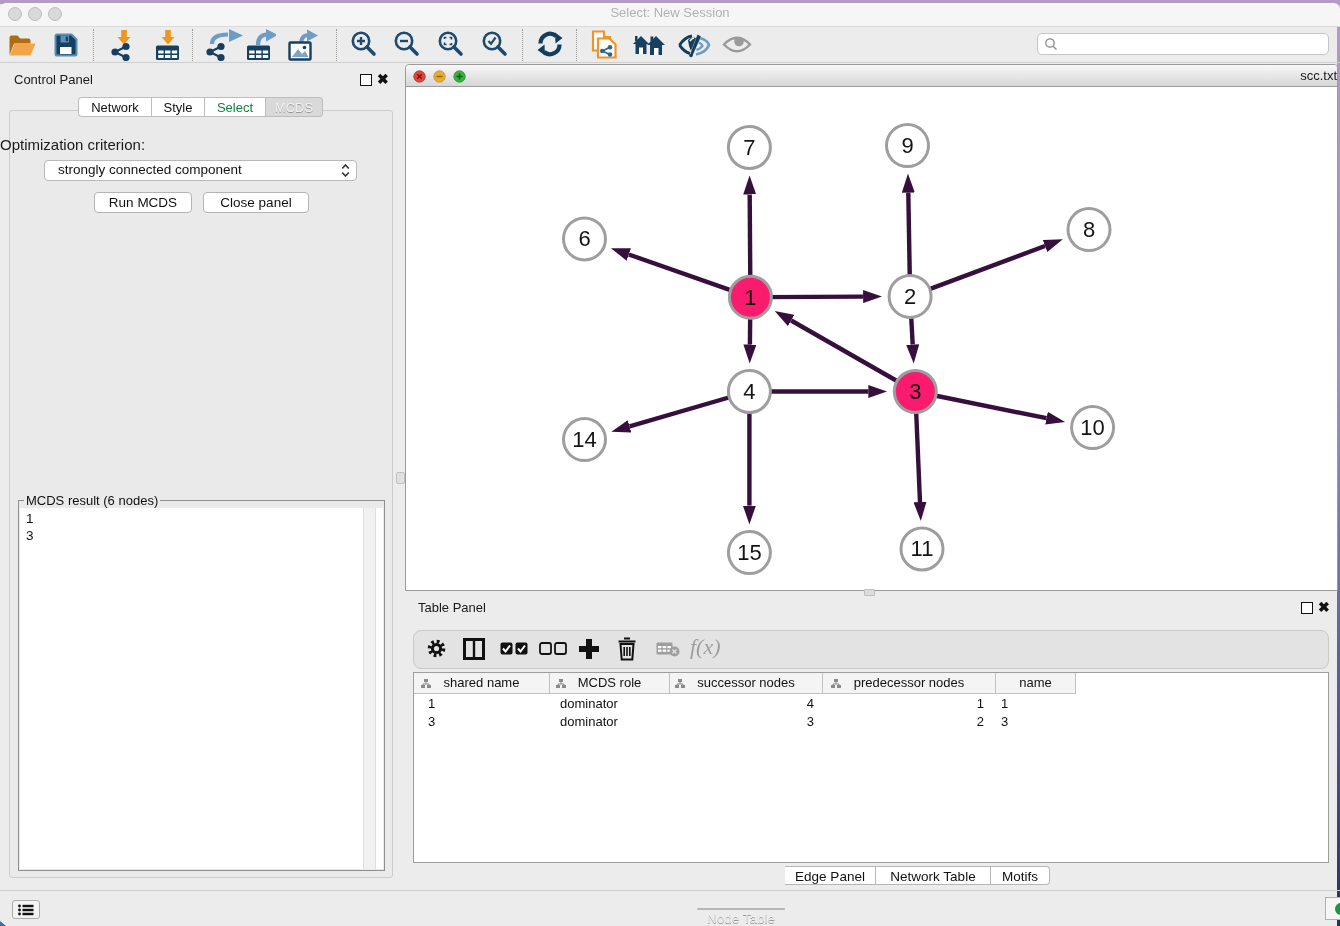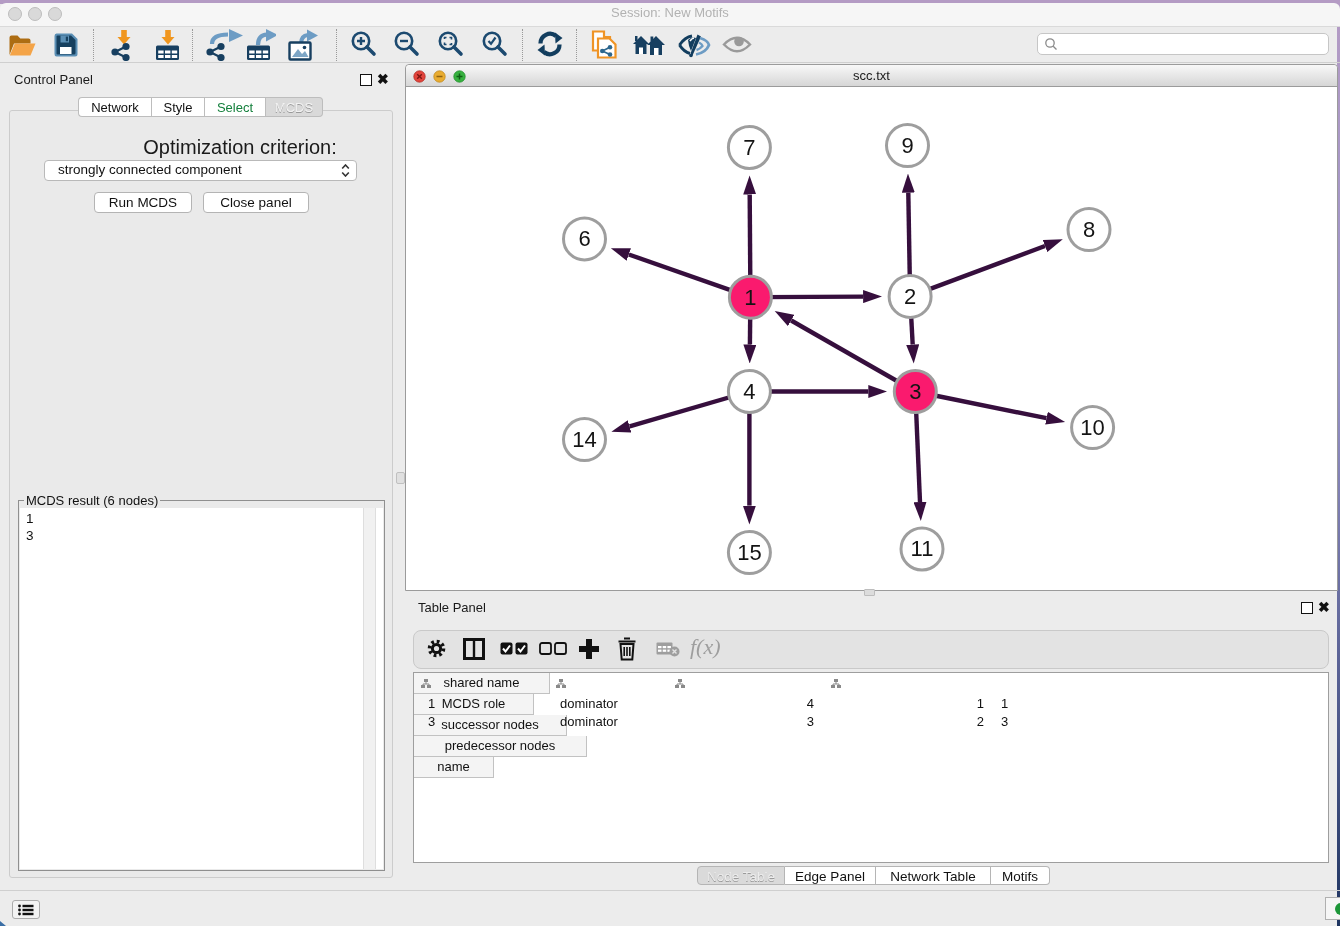--- a/index.html
+++ b/index.html
@@ -12,21 +12,21 @@
 </head>
 <body>
 
 <div class="abs" style="left:0;top:0;width:1340px;height:4px;background:#b49bc4;"></div>
 <div class="abs" style="right:0;top:0;width:3px;height:926px;background:linear-gradient(#b49bc4,#9a94c9 40%,#4a5688 80%,#1e3460);"></div>
 
 <div class="abs" style="left:0;top:3px;width:1340px;height:23px;background:#f6f6f6;border-radius:6px 6px 0 0;border-bottom:1px solid #dadada;"></div>
 <div class="abs" style="left:8px;top:7px;width:12px;height:12px;border-radius:50%;background:#d9d9d9;border:1px solid #bdbdbd;"></div>
 <div class="abs" style="left:28px;top:7px;width:12px;height:12px;border-radius:50%;background:#d9d9d9;border:1px solid #bdbdbd;"></div>
 <div class="abs" style="left:48px;top:7px;width:12px;height:12px;border-radius:50%;background:#d9d9d9;border:1px solid #bdbdbd;"></div>
-<div class="abs" style="left:0;top:5px;width:1340px;height:18px;text-align:center;font-size:13px;color:#b2b2b2;">Session: New Motifs</div>
+<div class="abs" style="left:0;top:5px;width:1340px;height:18px;text-align:center;font-size:13px;color:#b2b2b2;">Select: New Session</div>
 
 <div class="abs" id="toolbar" style="left:0;top:27px;width:1340px;height:36px;">
 
   <div style="position:absolute;left:93px;top:2px;height:32px;border-left:1px dotted #999;"></div>
   <div style="position:absolute;left:192px;top:2px;height:32px;border-left:1px dotted #999;"></div>
   <div style="position:absolute;left:336px;top:2px;height:32px;border-left:1px dotted #999;"></div>
   <div style="position:absolute;left:522px;top:2px;height:32px;border-left:1px dotted #999;"></div>
   <div style="position:absolute;left:576px;top:2px;height:32px;border-left:1px dotted #999;"></div>
 
   <svg style="position:absolute;left:8px;top:7px;" width="28" height="23" viewBox="0 0 28 23">
@@ -171,21 +171,21 @@
 
 <div class="abs" style="left:9px;top:110px;width:382px;height:766px;background:#eaeaea;border:1px solid #cccccc;border-radius:3px;"></div>
 
 <div class="abs" style="left:78px;top:97px;height:20px;display:flex;font-size:13px;">
   <div style="width:72px;background:#fff;border:1px solid #bdbdbd;border-right:none;border-radius:4px 0 0 4px;text-align:center;line-height:20px;color:#111;">Network</div>
   <div style="width:52px;background:#fff;border:1px solid #bdbdbd;border-right:none;text-align:center;line-height:20px;color:#111;">Style</div>
   <div style="width:60px;background:#fff;border:1px solid #bdbdbd;text-align:center;line-height:20px;color:#15803d;">Select</div>
   <div style="width:56px;background:#d9d9d9;border:1px solid #bdbdbd;border-left:none;border-radius:0 4px 4px 0;text-align:center;line-height:20px;color:#f3f3f3;text-shadow:0 1px 0 #9a9a9a;">MCDS</div>
 </div>
 
-<div class="abs" style="left:0;top:136px;width:400px;text-align:center;font-size:20px;color:#1a1a1a;margin-left:40px;">Optimization criterion:</div>
+<div class="abs" style="left:0;top:136px;width:400px;font-size:15px;color:#1a1a1a;">Optimization criterion:</div>
 
 <div class="abs" style="left:44px;top:160px;width:311px;height:19px;background:#fff;border:1px solid #b9b9b9;border-radius:4px;">
   <div style="position:absolute;left:13px;top:1px;font-size:13.5px;color:#111;">strongly connected component</div>
   <svg style="position:absolute;right:6px;top:3px;" width="9" height="13" viewBox="0 0 9 13">
       <path d="M1.2 4.5 L4.5 1 L7.8 4.5" fill="none" stroke="#333" stroke-width="1.6"></path>
       <path d="M1.2 8.5 L4.5 12 L7.8 8.5" fill="none" stroke="#333" stroke-width="1.6"></path>
     </svg>
 </div>
 
 <div class="abs" style="left:94px;top:192px;width:96px;height:19px;background:#fff;border:1px solid #b4b4b4;border-radius:4px;text-align:center;line-height:19px;font-size:13.5px;color:#111;">Run MCDS</div>
@@ -195,21 +195,21 @@
   <div style="position:absolute;left:5px;top:-8px;background:#eaeaea;padding:0 2px;font-size:13px;color:#111;">MCDS result (6 nodes)</div>
   <div style="position:absolute;left:1px;top:7px;right:1px;bottom:1px;background:#fff;"></div>
   <div style="position:absolute;right:8px;top:7px;width:11px;bottom:1px;background:#f1f1f1;border-left:1px solid #dedede;border-right:1px solid #dedede;"></div>
   <div style="position:absolute;left:7px;top:10px;font-size:13.5px;color:#111;line-height:16.5px;">1<br>3</div>
 </div>
 
 <div class="abs" style="left:396px;top:472px;width:7px;height:10px;background:#e0e0e0;border:1px solid #c0c0c0;border-radius:2px;"></div>
 
 <div class="abs" style="left:405px;top:64px;width:931px;height:525px;border:1px solid #9b9b9b;border-radius:4px 4px 0 0;background:#fff;">
   <div style="position:absolute;left:0;top:0;width:100%;height:21px;background:linear-gradient(#f8f8f8,#d6d6d6);border-bottom:1px solid #9b9b9b;border-radius:4px 4px 0 0;"></div>
-  <div style="position:absolute;left:0;top:3px;width:100%;text-align:center;font-size:13px;color:#1a1a1a;">scc.txt</div>
+  <div style="position:absolute;left:0;top:3px;width:100%;text-align:right;font-size:13px;color:#1a1a1a;">scc.txt</div>
 
   <svg style="position:absolute;left:7px;top:5px;" width="62" height="13" viewBox="0 0 62 13">
     <circle cx="6.5" cy="6.5" r="5.7" fill="#e3443c" stroke="#b03028" stroke-width="0.8"></circle>
     <path d="M4.2 4.2 L8.8 8.8 M8.8 4.2 L4.2 8.8" stroke="#7c1511" stroke-width="1.4"></path>
     <circle cx="26.5" cy="6.5" r="5.7" fill="#e9ac30" stroke="#c08a20" stroke-width="0.8"></circle>
     <path d="M23.5 6.5 L29.5 6.5" stroke="#8f6210" stroke-width="1.5"></path>
     <circle cx="46.5" cy="6.5" r="5.7" fill="#37b13f" stroke="#259030" stroke-width="0.8"></circle>
     <path d="M43.5 6.5 L49.5 6.5 M46.5 3.5 L46.5 9.5" stroke="#0e5e14" stroke-width="1.5"></path>
   </svg>
 </div>
@@ -315,21 +315,21 @@
       <rect x="6.7" y="7.6" width="3.5" height="2.2" fill="#fff"></rect>
       <rect x="11.4" y="7.6" width="3.5" height="2.2" fill="#fff"></rect>
     <circle cx="18.5" cy="9.5" r="5" fill="#9e9e9e"></circle>
     <path d="M16.5 7.5 L20.5 11.5 M20.5 7.5 L16.5 11.5" stroke="#e3e3e3" stroke-width="1.4"></path>
   </svg>
 
   <div style="position:absolute;left:276px;top:3px;font-family:'Liberation Serif',serif;font-style:italic;font-size:22px;color:#9e9e9e;">f(x)</div>
 </div>
 
 <div class="abs" style="left:413px;top:672px;width:914px;height:189px;background:#fff;border:1px solid #9e9e9e;"></div>
-<div class="abs" id="tableheader" style="left:414px;top:673px;height:21px;display:flex;font-size:13px;color:#111;flex-direction:column;">
+<div class="abs" id="tableheader" style="left:414px;top:673px;height:21px;display:flex;font-size:13px;color:#111;">
   <div class="hc" style="width:135px;">shared name</div>
   <div class="hc" style="width:119px;">MCDS role</div>
   <div class="hc" style="width:152px;">successor nodes</div>
   <div class="hc" style="width:172px;">predecessor nodes</div>
   <div class="hc2" style="width:79px;">name</div>
 </div>
 <svg class="abs" style="left:421px;top:679px;" width="10" height="9" viewBox="0 0 10 9">
     <rect x="3" y="0" width="4" height="3" fill="#8a8a8a"></rect>
     <rect x="0" y="6" width="4" height="3" fill="#8a8a8a"></rect>
     <rect x="6" y="6" width="4" height="3" fill="#8a8a8a"></rect>
@@ -360,21 +360,21 @@
   <div style="position:absolute;left:500px;top:1px;width:70px;text-align:right;">1</div>
   <div style="position:absolute;left:587px;top:1px;">1</div>
   <div style="position:absolute;left:14px;top:19px;">3</div>
   <div style="position:absolute;left:146px;top:19px;">dominator</div>
   <div style="position:absolute;left:330px;top:19px;width:70px;text-align:right;">3</div>
   <div style="position:absolute;left:500px;top:19px;width:70px;text-align:right;">2</div>
   <div style="position:absolute;left:587px;top:19px;">3</div>
 </div>
 
 <div class="abs" style="left:697px;top:866px;height:19px;display:flex;font-size:13.5px;">
-  <div style="width:86px;background:#dadada;border:1px solid #b5b5b5;border-radius:4px 0 0 4px;text-align:center;line-height:19px;color:#ececec;text-shadow:0 1px 0 #9a9a9a;">Node Table</div>
+  <div style="width:86px;background:#dadada;border:1px solid #b5b5b5;border-radius:4px 0 0 4px;text-align:center;line-height:19px;color:#ececec;text-shadow:0 1px 0 #9a9a9a;margin-top:42px;">Node Table</div>
   <div style="width:90px;background:#fff;border:1px solid #b5b5b5;border-left:none;text-align:center;line-height:19px;color:#111;">Edge Panel</div>
   <div style="width:114px;background:#fff;border:1px solid #b5b5b5;border-left:none;text-align:center;line-height:19px;color:#111;">Network Table</div>
   <div style="width:58px;background:#fff;border:1px solid #b5b5b5;border-left:none;border-radius:0 4px 4px 0;text-align:center;line-height:19px;color:#111;">Motifs</div>
 </div>
 
 <div class="abs" style="left:0;top:890px;width:1340px;height:1px;background:#cfcfcf;"></div>
 <div class="abs" style="left:12px;top:900px;width:26px;height:17px;background:#f3f3f3;border:1px solid #ababab;border-radius:3px;">
   <svg style="position:absolute;left:5px;top:3px;" width="16" height="12" viewBox="0 0 16 12">
     <circle cx="1.5" cy="2" r="1.4" fill="#111"></circle>
       <rect x="4.5" y="0.8" width="11" height="2.4" fill="#111"></rect>

